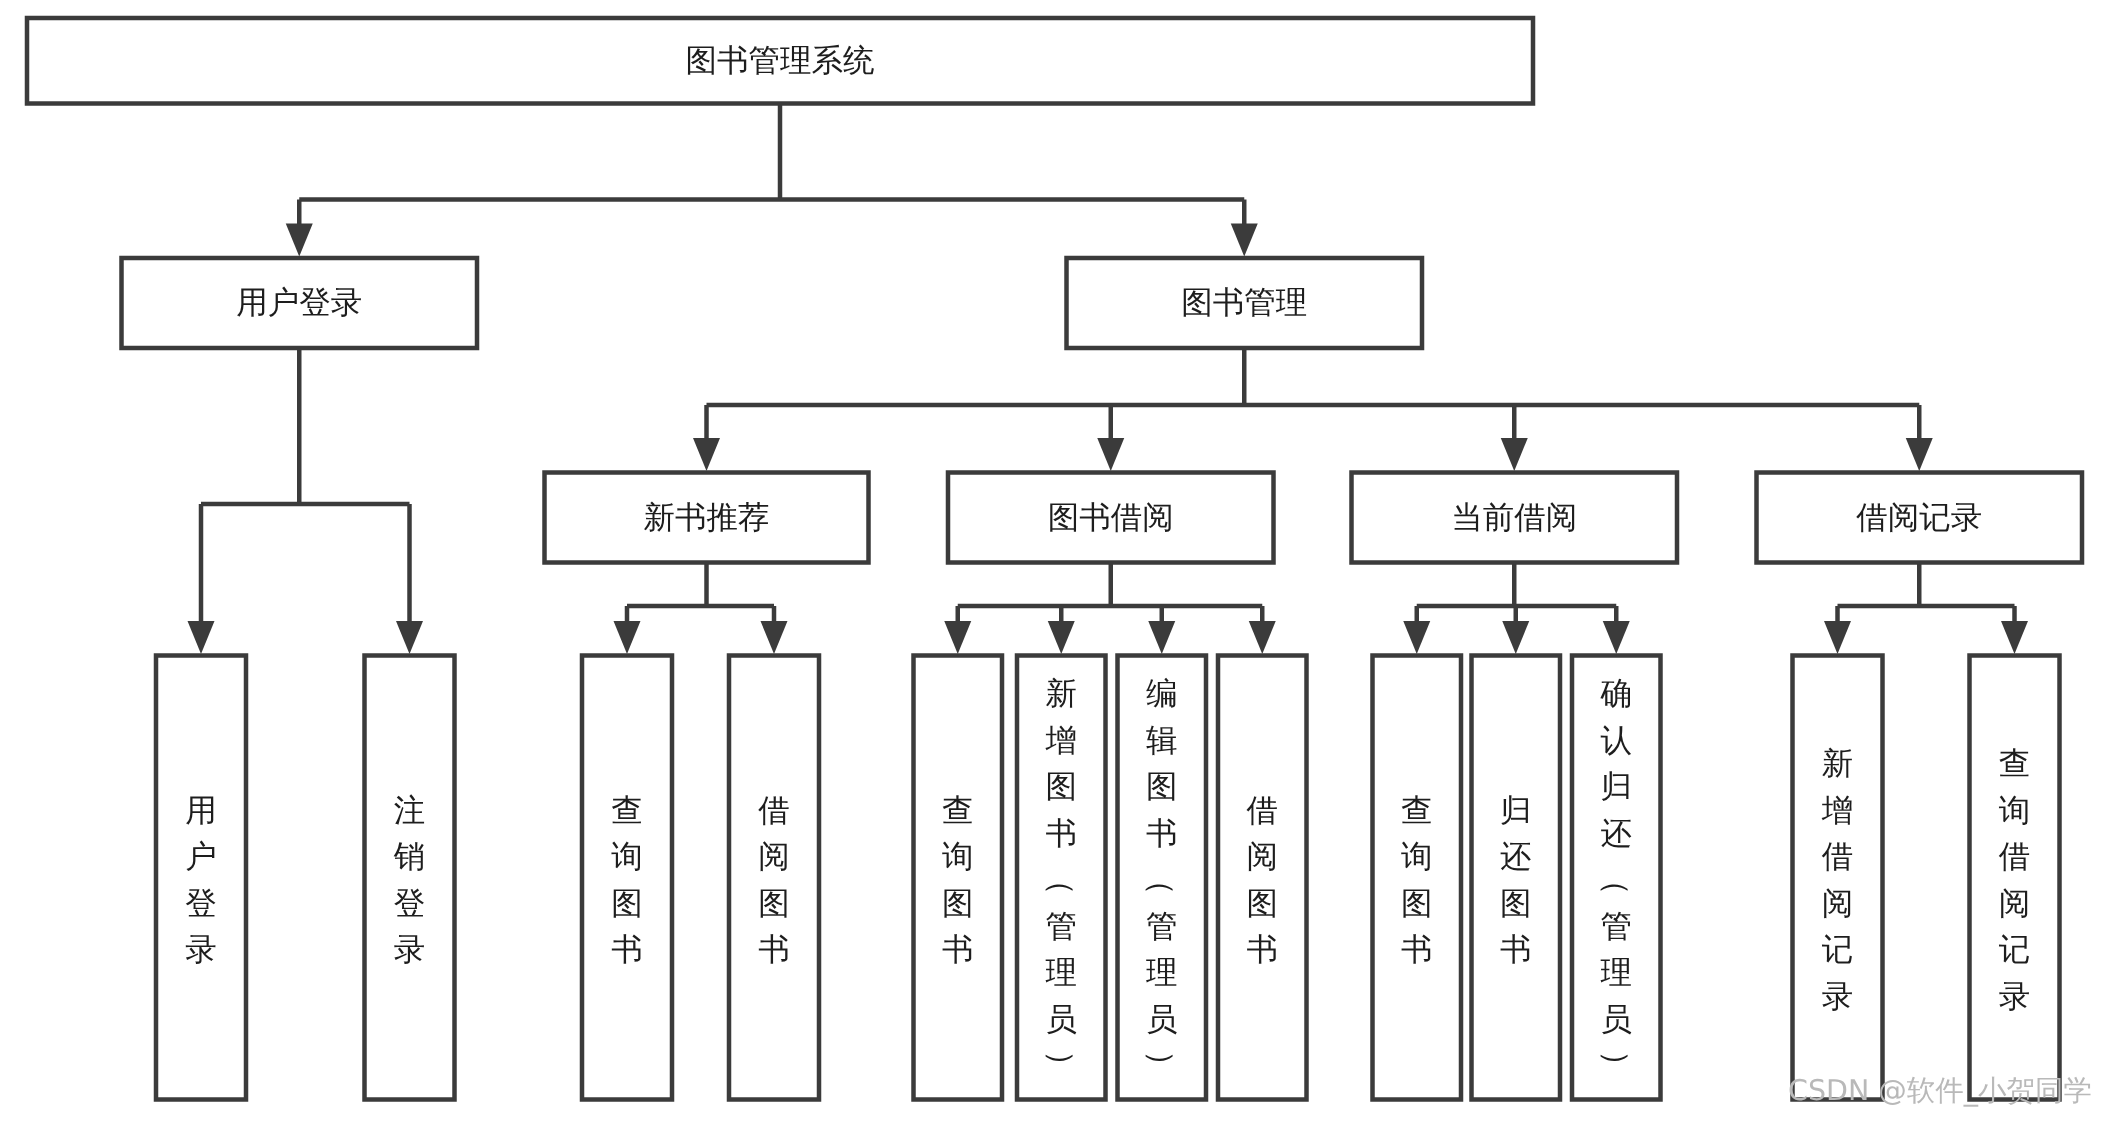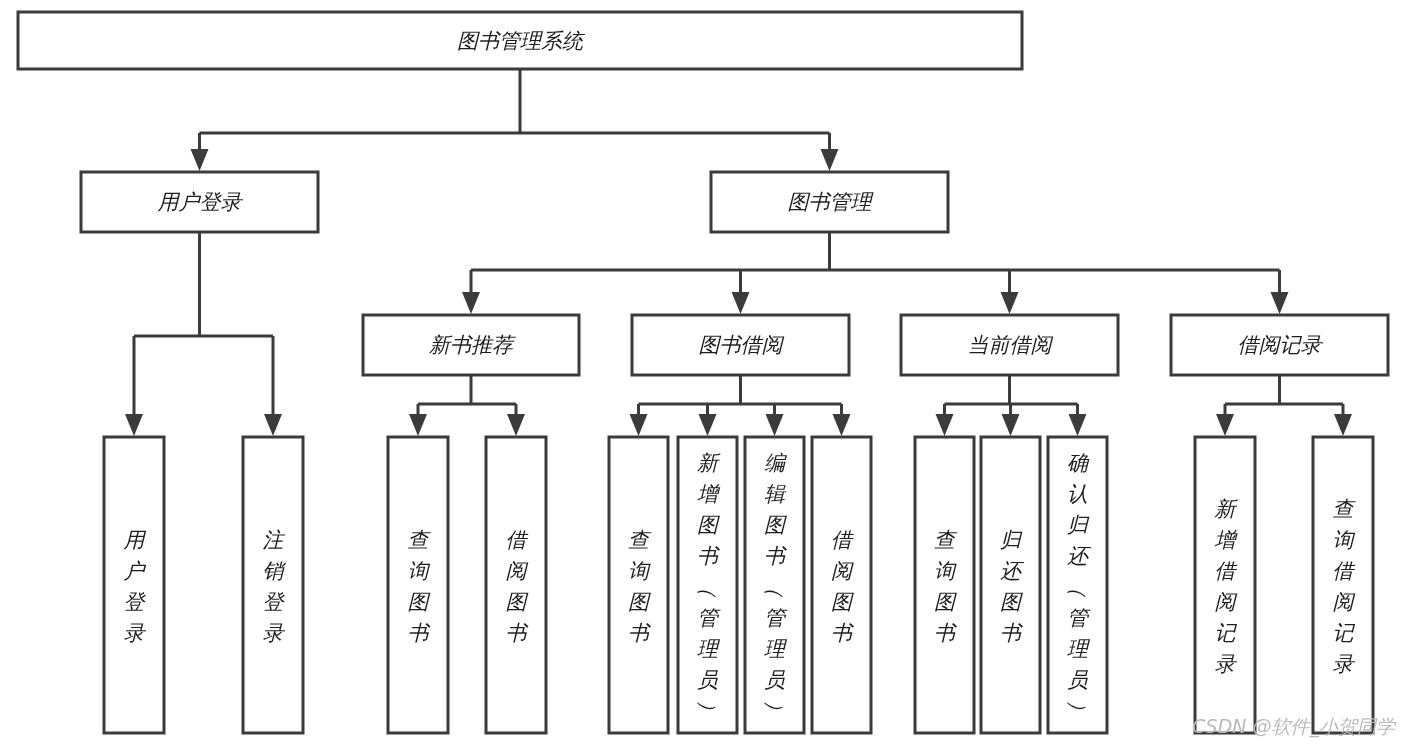--- a/index.html
+++ b/index.html
@@ -10,21 +10,20 @@
   body {
     width: 1405px;
     height: 747px;
     font-family: "DejaVu Sans", "Liberation Sans", sans-serif;
     overflow: hidden;
   }
   #diagram-root {
     position: relative;
     width: 1110px;
     height: 747px;
-    font-style: italic;
   }
   svg.diagram-canvas {
     position: absolute;
     left: 0;
     top: 0;
     width: 1405px;
     height: 747px;
   }
   .node-box {
     fill: #ffffff;

